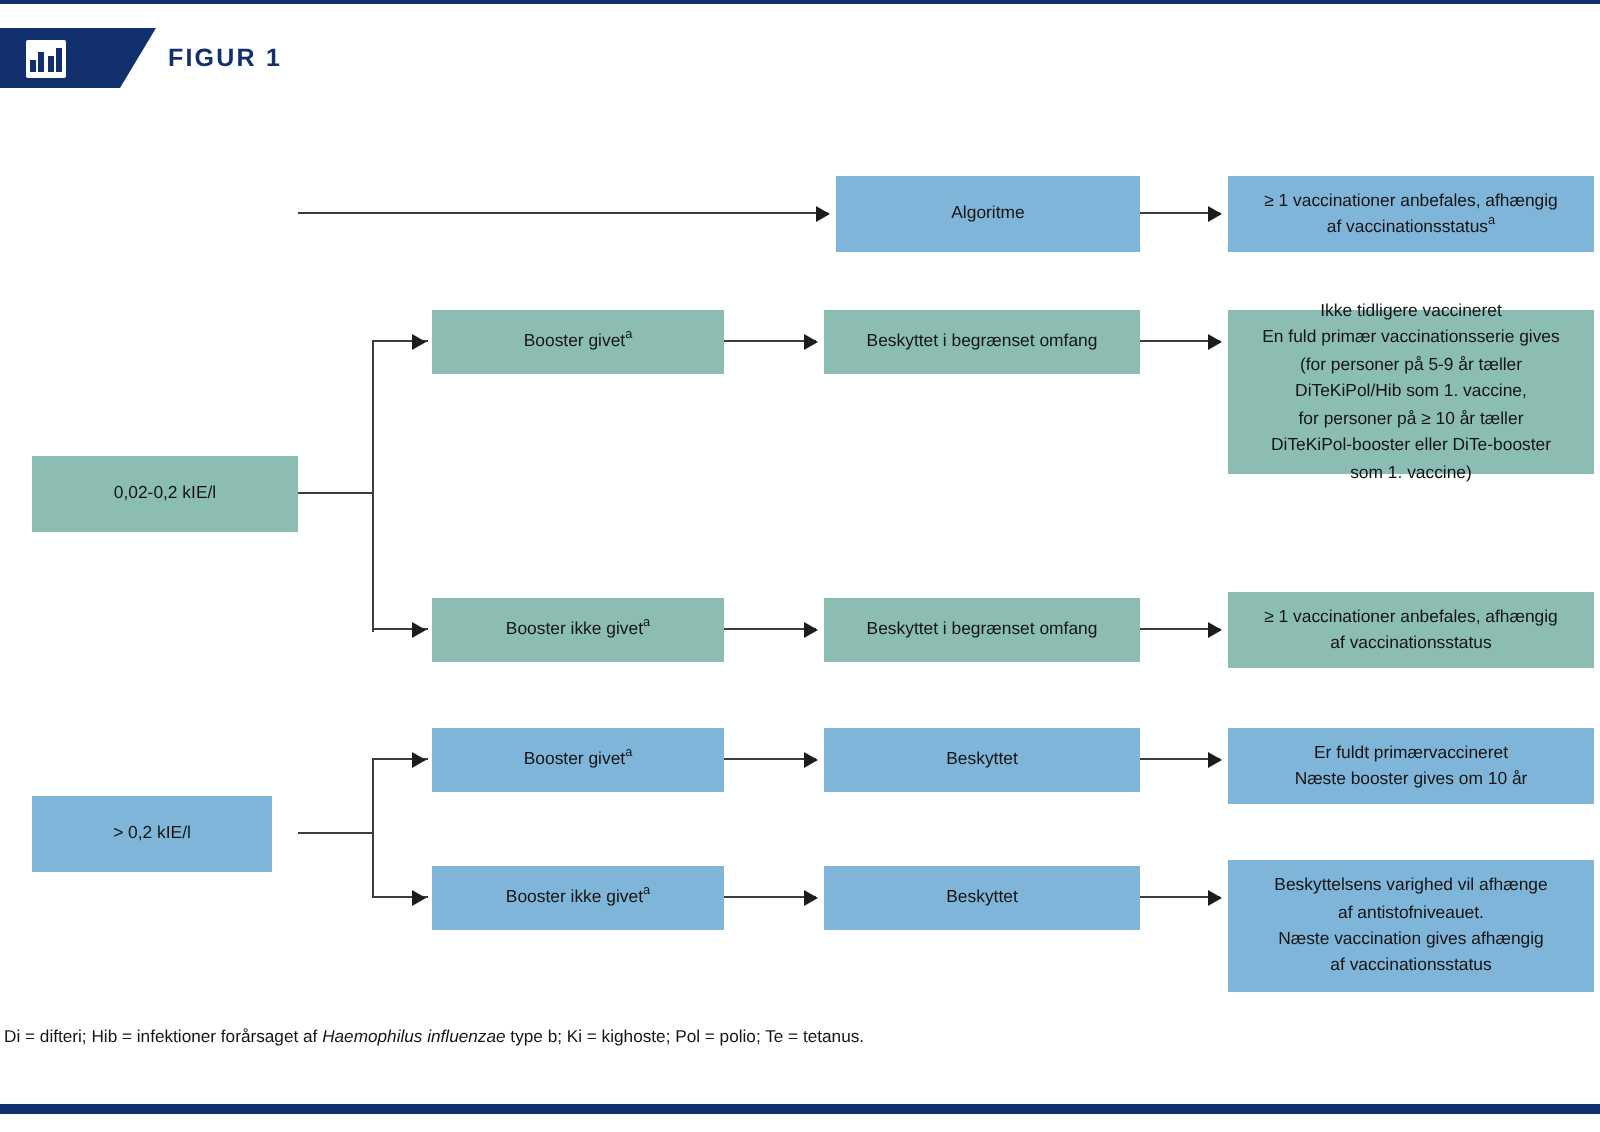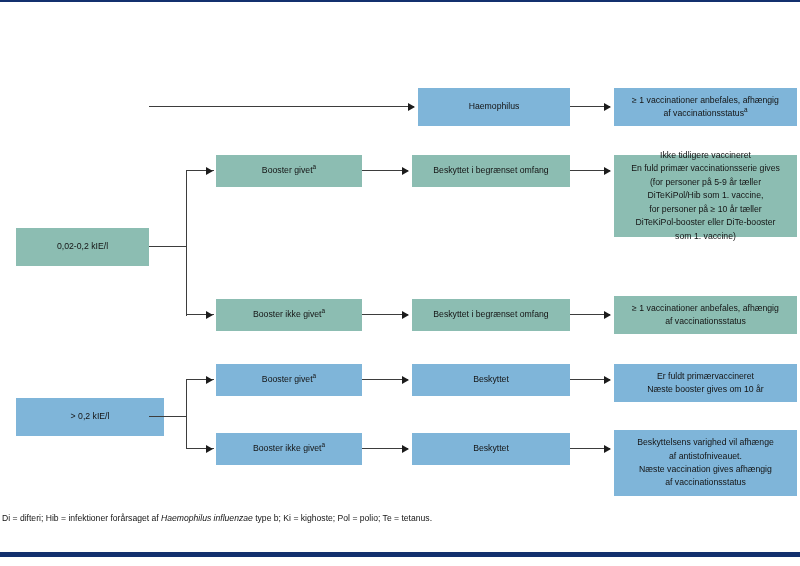--- a/index.html
+++ b/index.html
@@ -74,29 +74,40 @@
   .note{font-size:8.6px;line-height:1.55;color:#141414;}
   .note i{font-style:italic;}
 </style>
 </head>
 <body>
 
 <div id="page">
 
   <div class="rule-top"></div>
 
+  <div class="fig-header">
+    <div class="fig-tab">
+      <div class="fig-icon">
+        <i class="b1"></i>
+          <i class="b2"></i>
+          <i class="b3"></i>
+          <i class="b4"></i>
+      </div>
+    </div>
+    <div class="fig-title">FIGUR 1</div>
+  </div>
 
 
   <div class="canvas">
 
     <div class="ln h" style="left:149px;top:106px;width:265px;"></div>
     <div class="arw" style="left:408px;top:102.5px;"></div>
 
     <div class="node blue" style="left:418px;top:88px;width:152px;height:38px;">
-      <span class="lbl">Haemophilus</span>
+      <span class="lbl">Algoritme</span>
     </div>
     <div class="ln h" style="left:570px;top:106px;width:40px;"></div>
     <div class="arw" style="left:604px;top:102.5px;"></div>
 
     <div class="node blue" style="left:614px;top:88px;width:183px;height:38px;">
       <span class="lbl"><span>≥ 1 vaccinationer anbefales, afhængig
 af vaccinationsstatus</span><sup>a</sup></span>
     </div>
 
     <div class="node green" style="left:16px;top:228px;width:133px;height:38px;">
@@ -142,21 +153,21 @@
       <span class="lbl">Beskyttet i begrænset omfang</span>
     </div>
     <div class="ln h" style="left:570px;top:314px;width:40px;"></div>
     <div class="arw" style="left:604px;top:310.5px;"></div>
 
     <div class="node green" style="left:614px;top:296px;width:183px;height:38px;">
       <span class="lbl">≥ 1 vaccinationer anbefales, afhængig
 af vaccinationsstatus</span>
     </div>
 
-    <div class="node blue" style="left:16px;top:398px;width:148px;height:38px;">
+    <div class="node blue" style="left:16px;top:398px;width:120px;height:38px;">
       <span class="lbl">&gt; 0,2 kIE/l</span>
     </div>
     <div class="ln h" style="left:149px;top:416px;width:38px;"></div>
     <div class="ln v" style="left:186px;top:379px;height:70px;"></div>
     <div class="ln h" style="left:186px;top:379px;width:28px;"></div>
     <div class="arw" style="left:206px;top:375.5px;"></div>
     <div class="ln h" style="left:186px;top:448px;width:28px;"></div>
     <div class="arw" style="left:206px;top:444.5px;"></div>
 
     <div class="node blue" style="left:216px;top:364px;width:146px;height:32px;">

